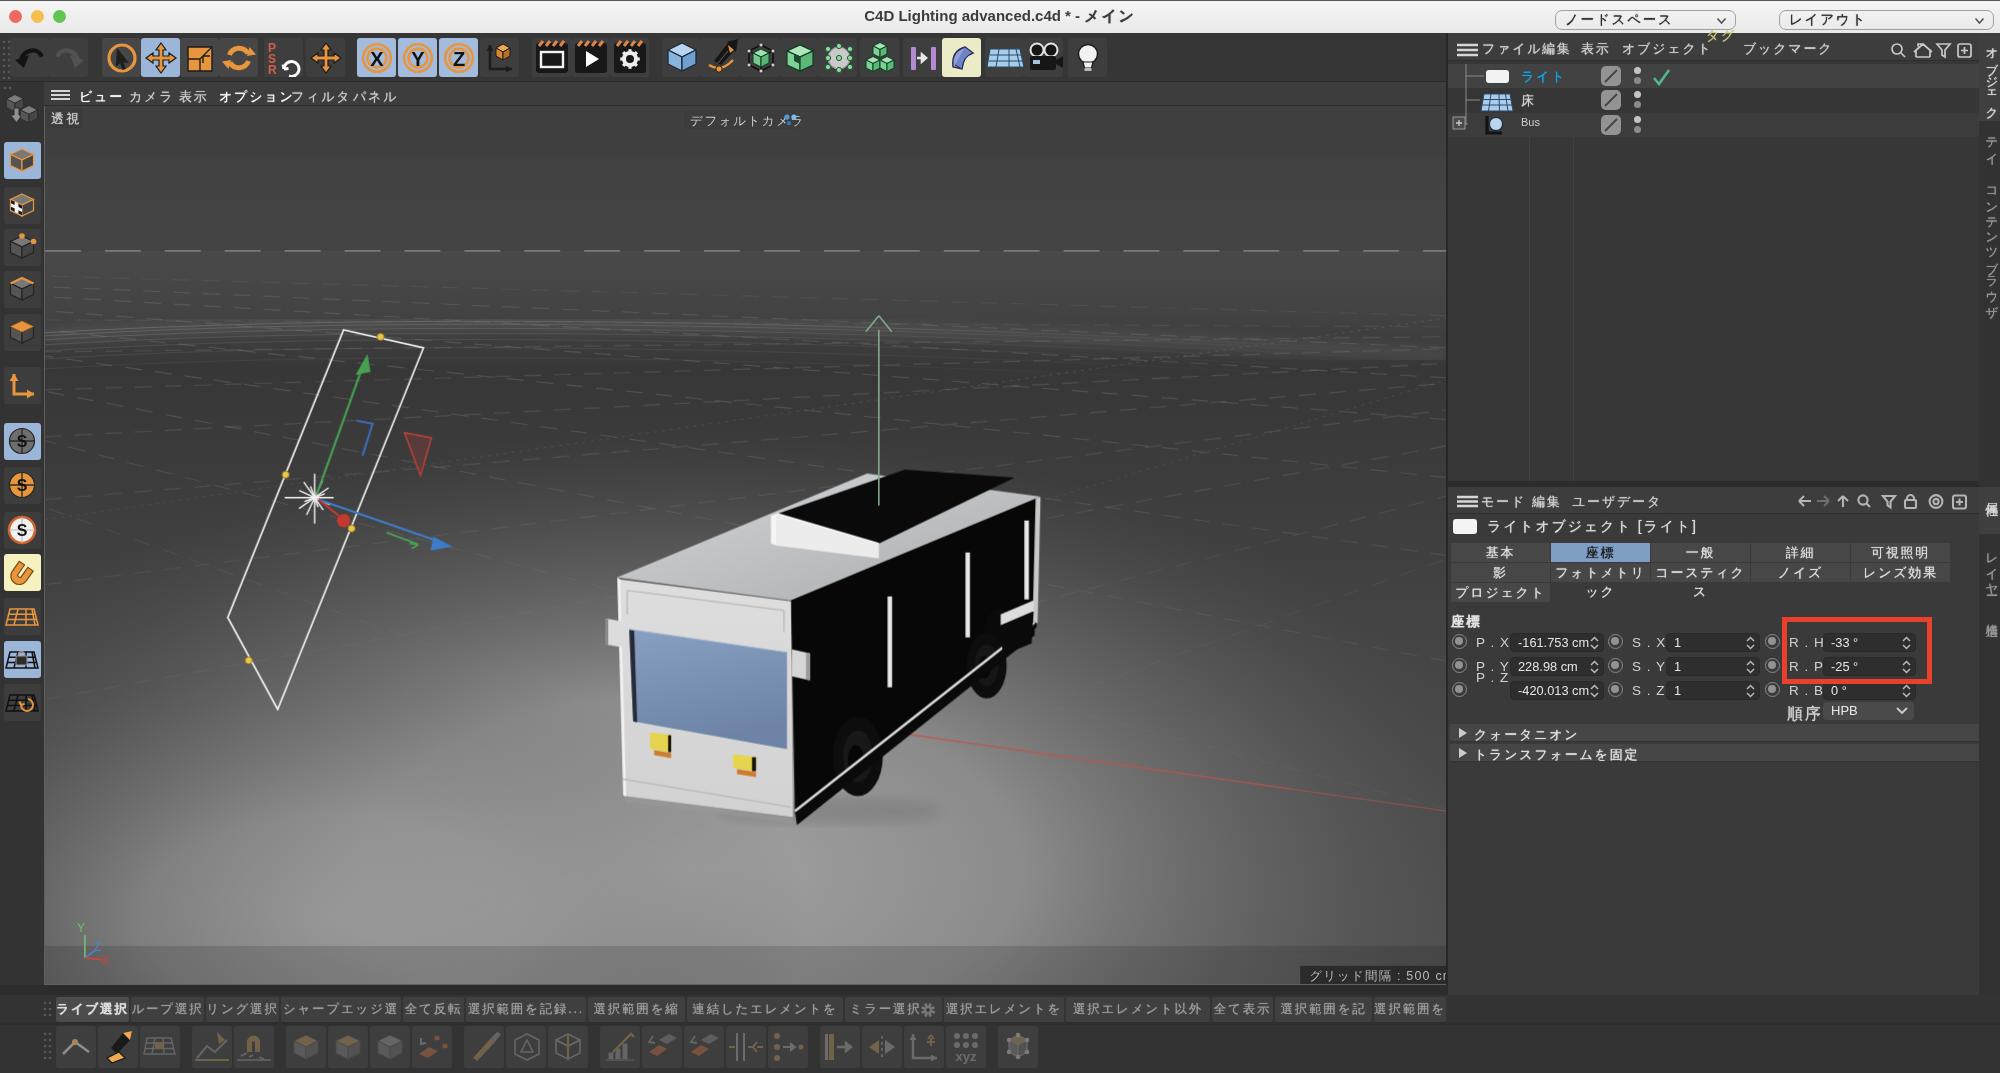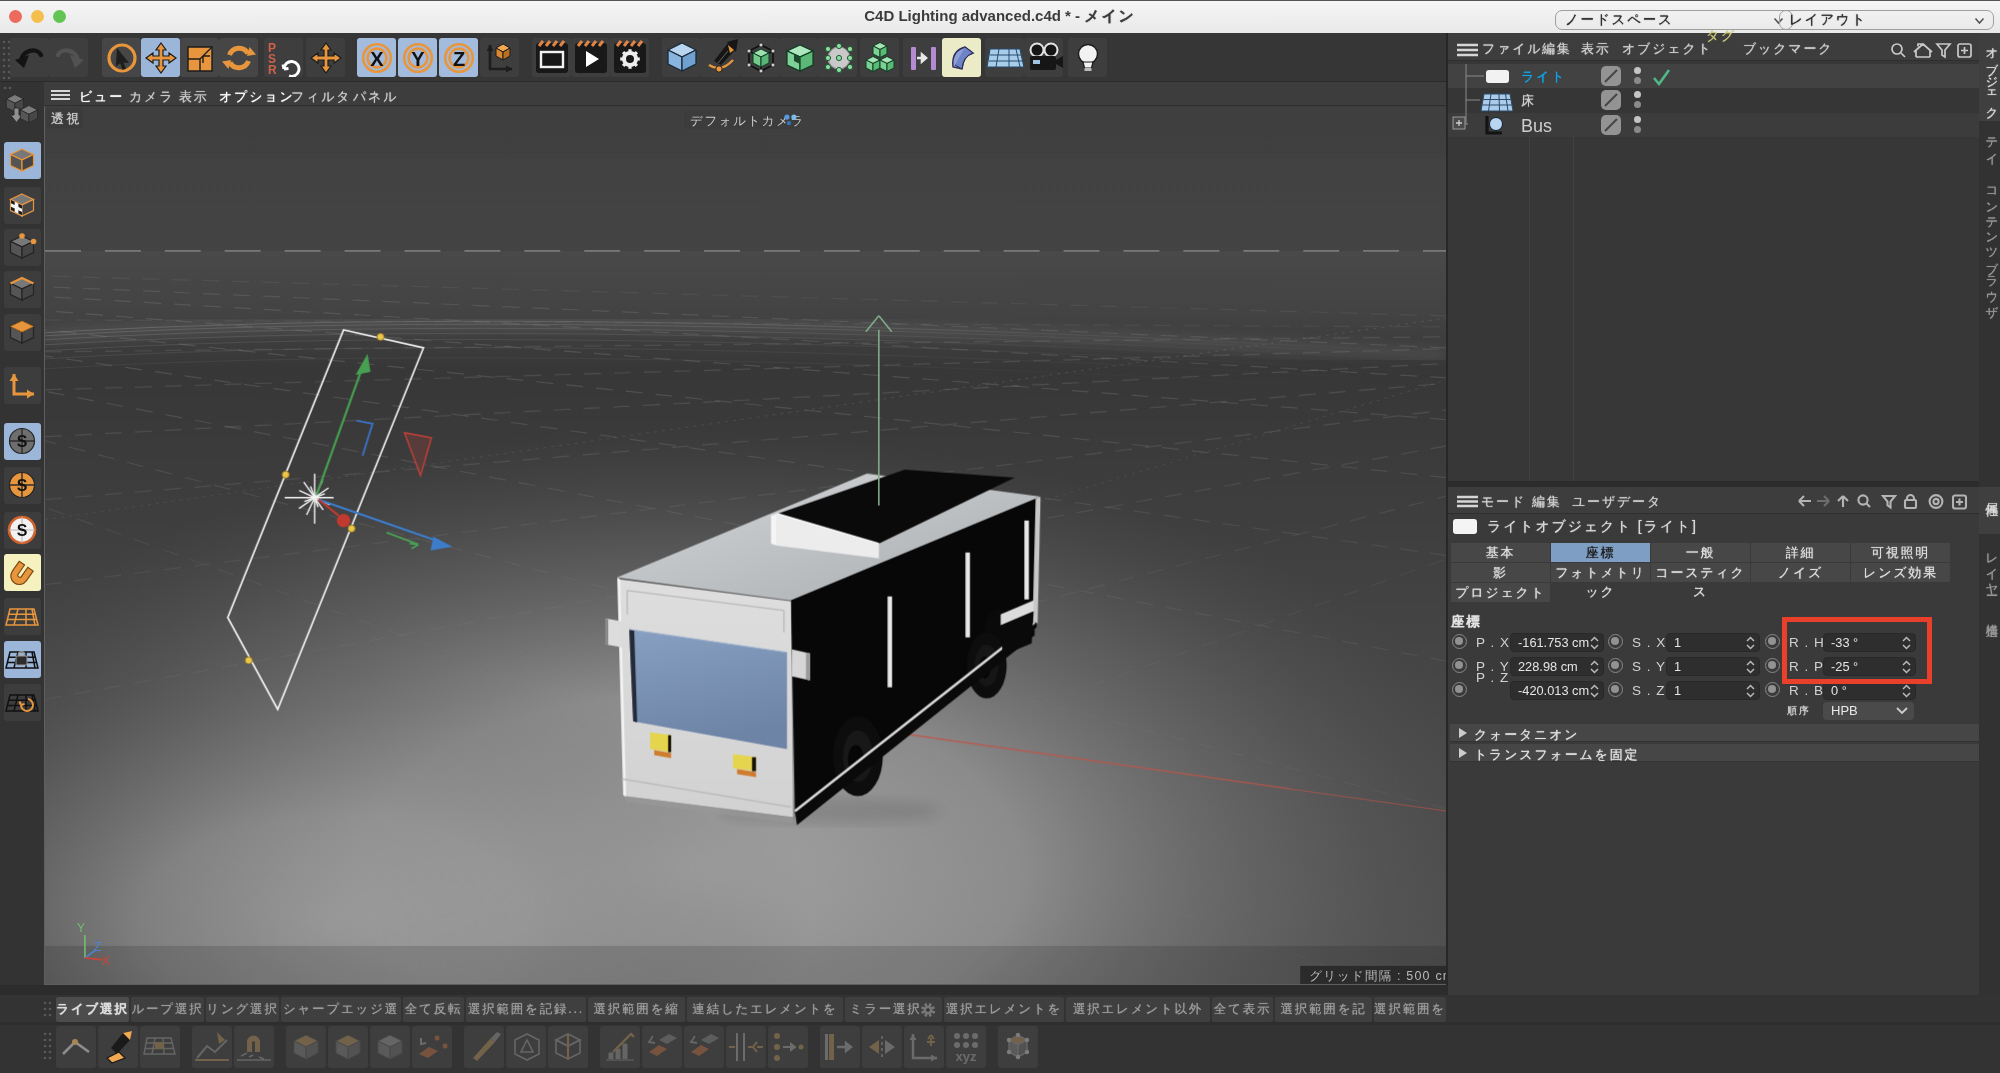--- a/index.html
+++ b/index.html
@@ -31,21 +31,21 @@
 .selbtn{position:absolute;top:0;height:25px;background:#3f3f3f;color:#9b9b9b;font-size:12.5px;line-height:25px;text-align:center;border-radius:2px}
 .ibtn{position:absolute;top:0;width:40px;height:42px;background:#3e3e3e;border-radius:3px}
 </style></head>
 <body>
 
 <div id="titlebar" class="abs"></div>
 <div class="abs tl" style="left:9px;background:#ed6a5e"></div>
 <div class="abs tl" style="left:31px;background:#f4bf4f"></div>
 <div class="abs tl" style="left:53px;background:#61c554"></div>
 <div id="title" class="abs">C4D Lighting advanced.c4d * - <span class="cjk2">メイン</span></div>
-<div class="abs ddl" style="left:1555px;width:238px"><span class="cjk2">ノードスペース</span><svg class="chev" style="top:6px" width="11" height="8" viewBox="0 0 11 8">
+<div class="abs ddl" style="left:1555px;width:181px"><span class="cjk2">ノードスペース</span><svg class="chev" style="top:6px" width="11" height="8" viewBox="0 0 11 8">
       <path d="M1.5 1.5 L5.5 6 L9.5 1.5" stroke="#555" stroke-width="1.6" fill="none"></path>
     </svg></div>
 <div class="abs ddl" style="left:1779px;width:215px"><span class="cjk2">レイアウト</span><svg class="chev" style="top:6px" width="11" height="8" viewBox="0 0 11 8">
       <path d="M1.5 1.5 L5.5 6 L9.5 1.5" stroke="#555" stroke-width="1.6" fill="none"></path>
     </svg></div>
 <div id="toolbar" class="abs"></div>
 <svg class="abs" style="left:1px;top:38px" width="12" height="42" viewBox="0 0 12 42">
     <circle cx="3" cy="4" r="1.3" fill="#585858"></circle>
     <circle cx="8" cy="4" r="1.3" fill="#585858"></circle>
     <circle cx="3" cy="10" r="1.3" fill="#585858"></circle>
@@ -660,21 +660,21 @@
   </svg>
 <div class="abs mtxt cjk2" style="left:1521px;top:92px">床</div>
 <svg class="abs" style="left:1452px;top:116px" width="14" height="14" viewBox="0 0 14 14">
     <rect x="1" y="1" width="12" height="12" fill="#4a4a4a" stroke="#999" stroke-width="1"></rect>
     <path d="M4 7 h6 M7 4 v6" stroke="#ccc" stroke-width="1.3"></path>
   </svg>
 <svg class="abs" style="left:1480px;top:114px" width="28" height="22" viewBox="0 0 28 22">
     <path d="M7 2 v17 h15" stroke="#131313" stroke-width="3.2" fill="none"></path>
     <circle cx="16" cy="10" r="6.5" fill="#bad5ef" stroke="#10202f" stroke-width="1"></circle>
   </svg>
-<div class="abs mtxt" style="left:1521px;top:116px;font-size:18px">Bus</div>
+<div class="abs mtxt" style="left:1521px;top:116px;font-size:11px">Bus</div>
 <div class="abs" style="left:1601px;top:66px;width:20px;height:20px;background:#939393;border-radius:5px"></div>
 <svg class="abs" style="left:1601px;top:66px" width="20" height="20" viewBox="0 0 20 20">
     <line x1="4" y1="16" x2="16" y2="4" stroke="#454545" stroke-width="2"></line>
   </svg>
 <div class="abs" style="left:1634px;top:67px;width:7px;height:7px;border-radius:50%;background:#c4c4c4"></div>
 <div class="abs" style="left:1634px;top:77px;width:7px;height:7px;border-radius:50%;background:#8a8a8a"></div>
 <svg class="abs" style="left:1652px;top:68px" width="20" height="18" viewBox="0 0 20 18">
     <path d="M2 10 l5 6 L17 2" stroke="#52b788" stroke-width="2.6" fill="none"></path>
   </svg>
 <div class="abs" style="left:1601px;top:90px;width:20px;height:20px;background:#939393;border-radius:5px"></div>
@@ -788,21 +788,21 @@
 <div class="field abs" style="left:1666px;top:681px;width:94px">1<svg style="position:absolute;right:4px;top:2px" width="9" height="14" viewBox="0 0 9 14">
       <path d="M1 5 L4.5 1.5 L8 5 M1 9 L4.5 12.5 L8 9" stroke="#b9b9b9" stroke-width="1.5" fill="none"></path>
     </svg></div>
 <div class="radio abs" style="left:1765px;top:682px">
     <i></i>
   </div>
 <div class="fieldlbl abs" style="left:1789px;top:683px">R . B</div>
 <div class="field abs" style="left:1823px;top:681px;width:93px">0 °<svg style="position:absolute;right:4px;top:2px" width="9" height="14" viewBox="0 0 9 14">
       <path d="M1 5 L4.5 1.5 L8 5 M1 9 L4.5 12.5 L8 9" stroke="#b9b9b9" stroke-width="1.5" fill="none"></path>
     </svg></div>
-<div class="abs cjk2" style="left:1787px;top:704px;font-size:10px;color:#d2d2d2">順序</div>
+<div class="abs cjk2" style="left:1787px;top:704px;font-size:16px;color:#d2d2d2">順序</div>
 <div class="abs" style="left:1823px;top:702px;width:91px;height:18px;background:#4a4a4a;border-radius:4px;color:#e8e8e8;font-size:13px;line-height:18px;padding-left:8px">HPB</div>
 <svg class="abs" style="left:1896px;top:707px" width="12" height="8" viewBox="0 0 12 8">
     <path d="M1 1 l5 5 5 -5" stroke="#ccc" stroke-width="1.8" fill="none"></path>
   </svg>
 <div class="abs" style="left:1450px;top:724px;width:529px;height:18px;background:#464646;border-bottom:1px solid #333"></div>
 <svg class="abs" style="left:1458px;top:728px" width="10" height="11" viewBox="0 0 10 11">
     <path d="M1 0 l8 5 -8 5Z" fill="#ccc"></path>
   </svg>
 <div class="abs cjk2" style="left:1474px;top:726px;font-size:13px;color:#e0e0e0">クォータニオン</div>
 <div class="abs" style="left:1450px;top:744px;width:529px;height:18px;background:#464646;border-bottom:1px solid #333"></div>

